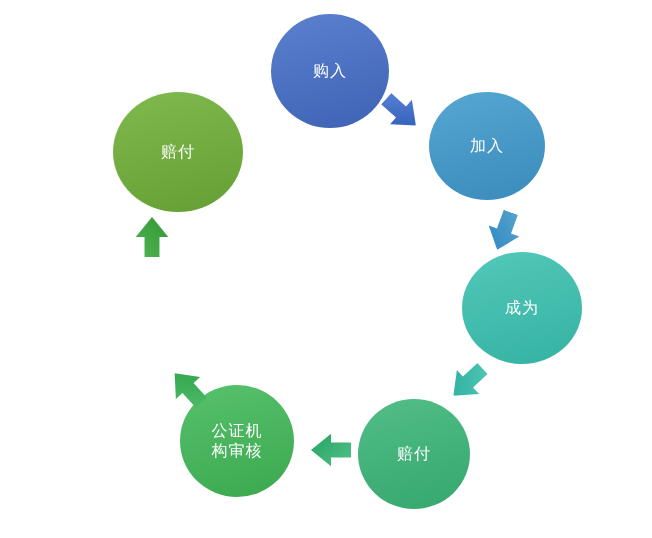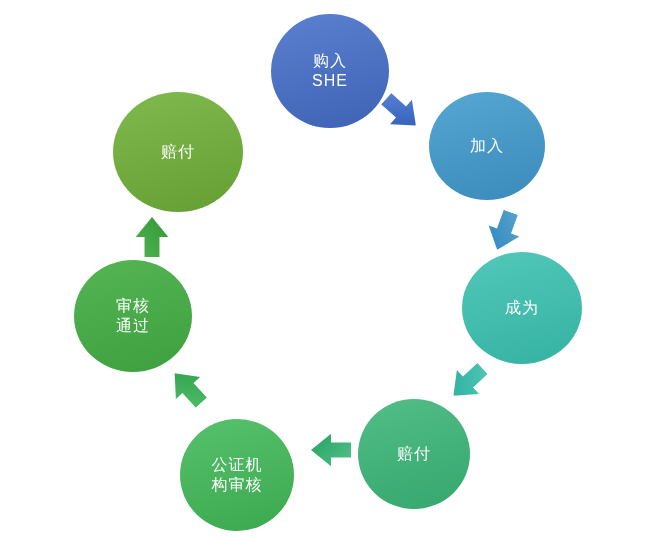--- a/index.html
+++ b/index.html
@@ -9,42 +9,41 @@
 
   .node{position:absolute;border-radius:50%;display:flex;align-items:center;
         justify-content:center;text-align:center;color:#ffffff;
         font-size:16px;line-height:1.28;letter-spacing:1px;}
   .label span{display:block;}
 
   .n1{left:271px;top:14px;width:118px;height:114px;}
   .n2{left:429px;top:92px;width:116px;height:108px;}
   .n3{left:462px;top:252px;width:120px;height:112px;align-items:center;}
   .n4{left:358px;top:399px;width:112px;height:110px;}
-  .n5{left:180px;top:419px;width:114px;height:112px;}
+  .n5{left:180px;top:385px;width:114px;height:112px;}
   .n6{left:74px;top:260px;width:118px;height:112px;}
   .n7{left:113px;top:92px;width:130px;height:120px;}
 
   .arrow{position:absolute;width:40px;height:34px;
          clip-path:polygon(0% 28%,50% 28%,50% 2%,100% 50%,50% 98%,50% 72%,0% 72%);}
   .a1{left:381px;top:95px;transform:rotate(42deg);}
   .a2{left:484px;top:214px;transform:rotate(110deg);}
   .a3{left:448px;top:365px;transform:rotate(137deg);}
   .a4{left:311px;top:433px;transform:rotate(180deg);}
   .a5{left:168px;top:371px;transform:rotate(228deg);}
   .a6{left:132px;top:220px;transform:rotate(270deg);}
 </style>
 </head>
 <body>
 
 <div class="canvas">
 
   <div class="node n1" style="background: linear-gradient(165deg, rgb(91, 128, 208) 0%, rgb(63, 99, 180) 100%);">
     <div class="label">
       <span>购入</span>
-      <span>SHE</span>
     </div>
   </div>
 
   <div class="node n2" style="background: linear-gradient(165deg, rgb(87, 167, 211) 0%, rgb(58, 138, 187) 100%);">
     <div class="label">
       <span>加入</span>
     </div>
   </div>
 
   <div class="node n3" style="background: linear-gradient(165deg, rgb(82, 200, 185) 0%, rgb(53, 178, 162) 100%);">
@@ -59,26 +58,20 @@
     </div>
   </div>
 
   <div class="node n5" style="background: linear-gradient(165deg, rgb(87, 193, 109) 0%, rgb(59, 168, 78) 100%);">
     <div class="label">
       <span>公证机</span>
       <span>构审核</span>
     </div>
   </div>
 
-  <div class="node n6" style="background: linear-gradient(165deg, rgb(85, 181, 84) 0%, rgb(61, 159, 62) 100%);">
-    <div class="label">
-      <span>审核</span>
-      <span>通过</span>
-    </div>
-  </div>
 
   <div class="node n7" style="background: linear-gradient(165deg, rgb(128, 186, 79) 0%, rgb(101, 159, 52) 100%);">
     <div class="label">
       <span>赔付</span>
       <span></span>
     </div>
   </div>
 
   <div class="arrow a1" style="background: linear-gradient(135deg, rgb(92, 133, 214) 0%, rgb(58, 102, 192) 70%);"></div>
   <div class="arrow a2" style="background: linear-gradient(135deg, rgb(90, 166, 210) 0%, rgb(58, 143, 196) 70%);"></div>

